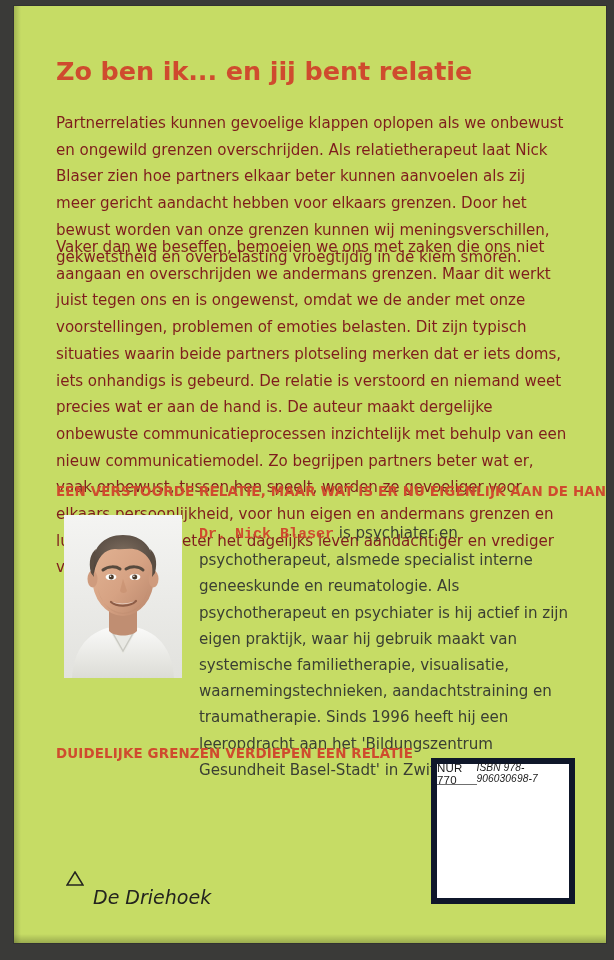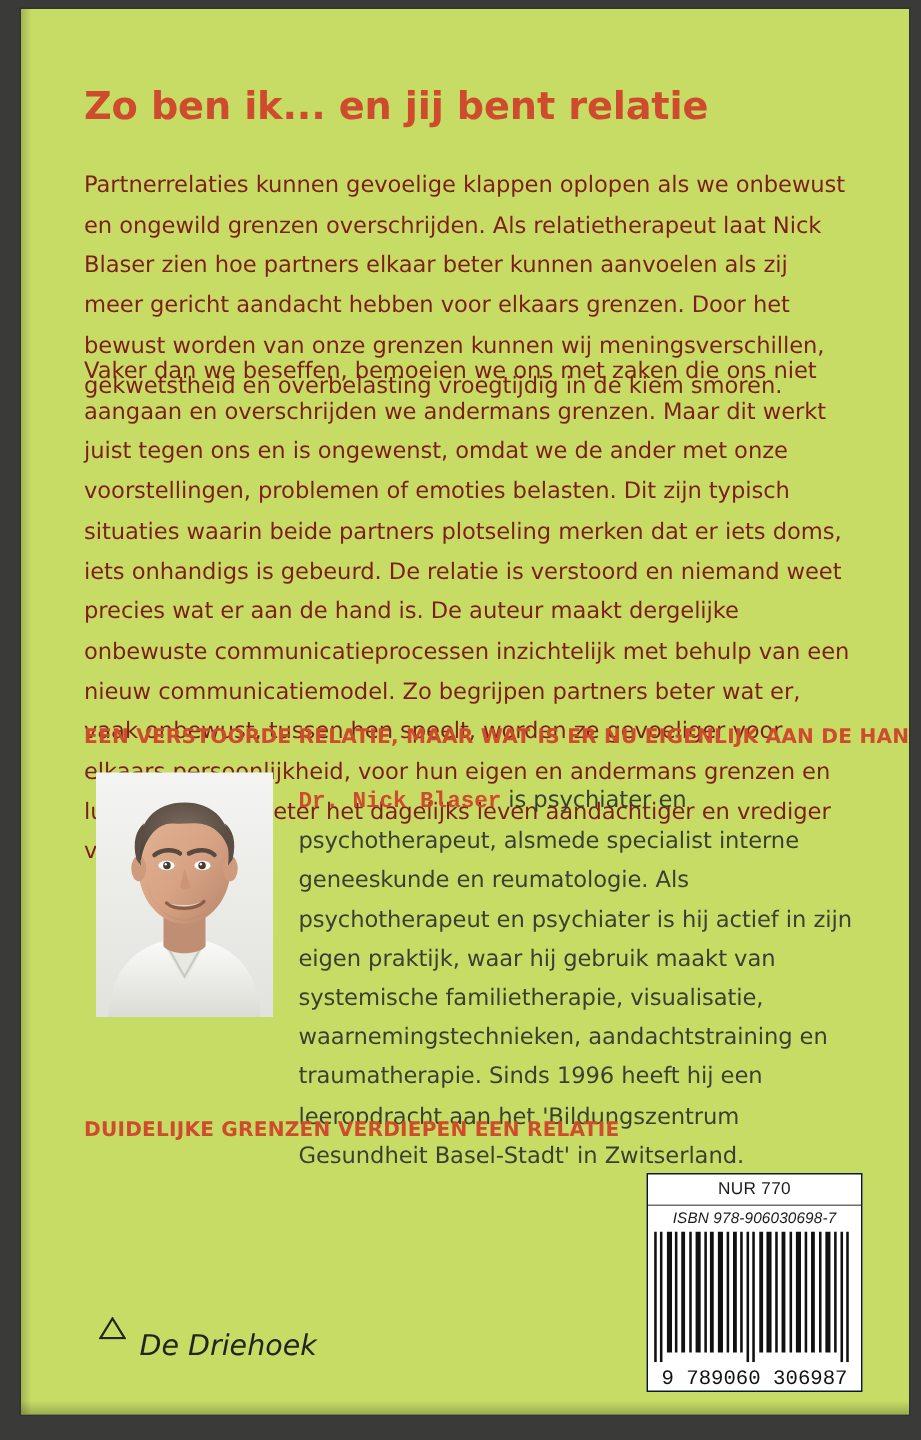--- a/index.html
+++ b/index.html
@@ -111,21 +111,21 @@
     font-weight: bold;
     font-family: Liberation Mono, monospace;
   }
 
   
   #publisher {
     position: absolute;
     left: 52px;
     top: 880px;
     display: flex;
-    align-items: flex-end;
+    align-items: flex-start;
     gap: 9px;
     color: #24241f;
     font-size: 19px;
     font-style: italic;
     font-family: "DejaVu Sans", "Liberation Sans", sans-serif;
   }
   #publisher .tri {
     width: 0; height: 0;
     border-left: 9px solid transparent;
     border-right: 9px solid transparent;
@@ -135,25 +135,23 @@
   #publisher .tri svg { position: absolute; left: -9px; top: -15px; }
 
   
   #barcode-panel {
     position: absolute;
     left: 417px;
     top: 752px;
     width: 144px;
     height: 146px;
     background: #ffffff;
-    border: 1px solid #0f172a;
+    border: 6px solid #0f172a;
     box-sizing: border-box;
     display: flex;
-    flex-direction: column;
-    margin-top: 24px;
   }
   #nur-row {
     height: 20px;
     border-bottom: 1px solid #6f6f6f;
     display: flex;
     align-items: center;
     justify-content: center;
     font-size: 11.5px;
     color: #1b1b1b;
     letter-spacing: 0.2px;

